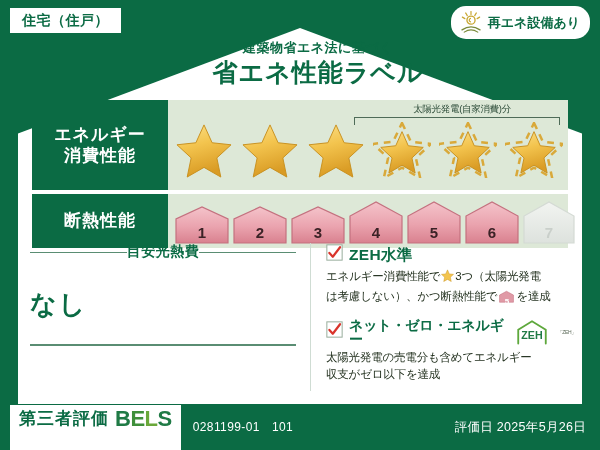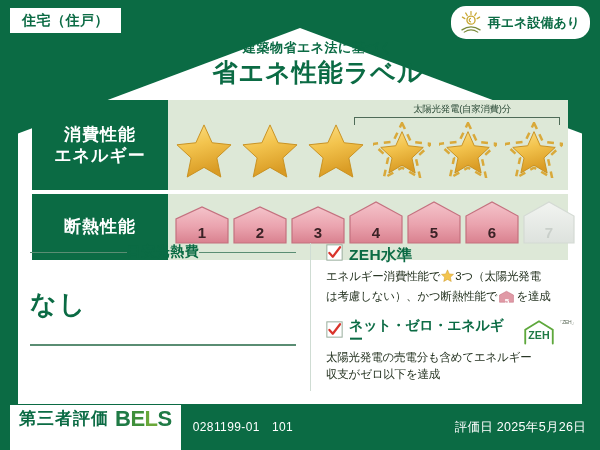--- a/index.html
+++ b/index.html
@@ -85,21 +85,21 @@
   }
   .stars {
     position:absolute; left:4px; top:16px; width:100%;
     display:flex; align-items:center; gap:2px;
   }
   .star-slot { width:64px; height:68px; position:relative; flex:none; }
   .star-slot svg { display:block; position:absolute; left:50%; top:50%;
     transform:translate(-50%,-50%); }
 
   
-  .row-insul .perf-label { height:66px; }
+  .row-insul .perf-label { height:54px; }
   .row-insul .perf-body { height:54px; }
   .houses {
     position:absolute; left:6px; top:4px;
     display:flex; align-items:flex-end; gap:2px;
   }
   .house { position:relative; }
   .house svg { display:block; }
   .house .num {
     position:absolute; left:0; right:0; bottom:4px; text-align:center;
     font-size:15px; font-weight:bold; color:#3b2226;
@@ -143,21 +143,21 @@
   .claim-body {
     color:#23311f; font-size:11.5px; line-height:1.55; margin-top:3px;
     letter-spacing:-.2px;
   }
   .inline-star { display:inline-block; vertical-align:-2px; margin:0 1px; }
   .inline-house { display:inline-block; vertical-align:-3px; margin:0 2px; position:relative; }
   .inline-house .n {
     position:absolute; left:0; right:0; bottom:0px; text-align:center;
     font-size:8px; font-weight:bold; color:#ffffff;
   }
-  .zeh-logo { display:inline-flex; align-items:flex-start; gap:1px; vertical-align:-6px; margin-left:3px;}
+  .zeh-logo { display:inline-flex; align-items:center; gap:8px; vertical-align:-6px; margin-left:3px;}
   .zeh-sub { font-size:5px; color:#5d6b5a; letter-spacing:-.3px; }
 
   
   .footer {
     position:absolute; left:0; right:0; bottom:0; height:46px;
     background:#0b6b44; z-index:7;
     display:flex; align-items:center;
   }
   .bels-box {
     background:#ffffff; margin-left:10px;
@@ -206,22 +206,22 @@
 
   <div class="title-wrap">
     <div class="title-sub">建築物省エネ法に基づく</div>
     <div class="title-main">省エネ性能ラベル</div>
   </div>
 
   <div class="perf">
 
     <div class="perf-row row-energy">
       <div class="perf-label">
+        <span>エネルギー</span>
         <span>消費性能</span>
-        <span>エネルギー</span>
       </div>
       <div class="perf-body">
         <div class="bracket-label">太陽光発電(自家消費)分</div>
         <div class="bracket"></div>
         <div class="stars">
 
           <div class="star-slot">
             <svg width="58" height="56" viewBox="0 0 60 58">
               <defs>
                   <linearGradient id="g1" x1="0" y1="0" x2="0.3" y2="1">

